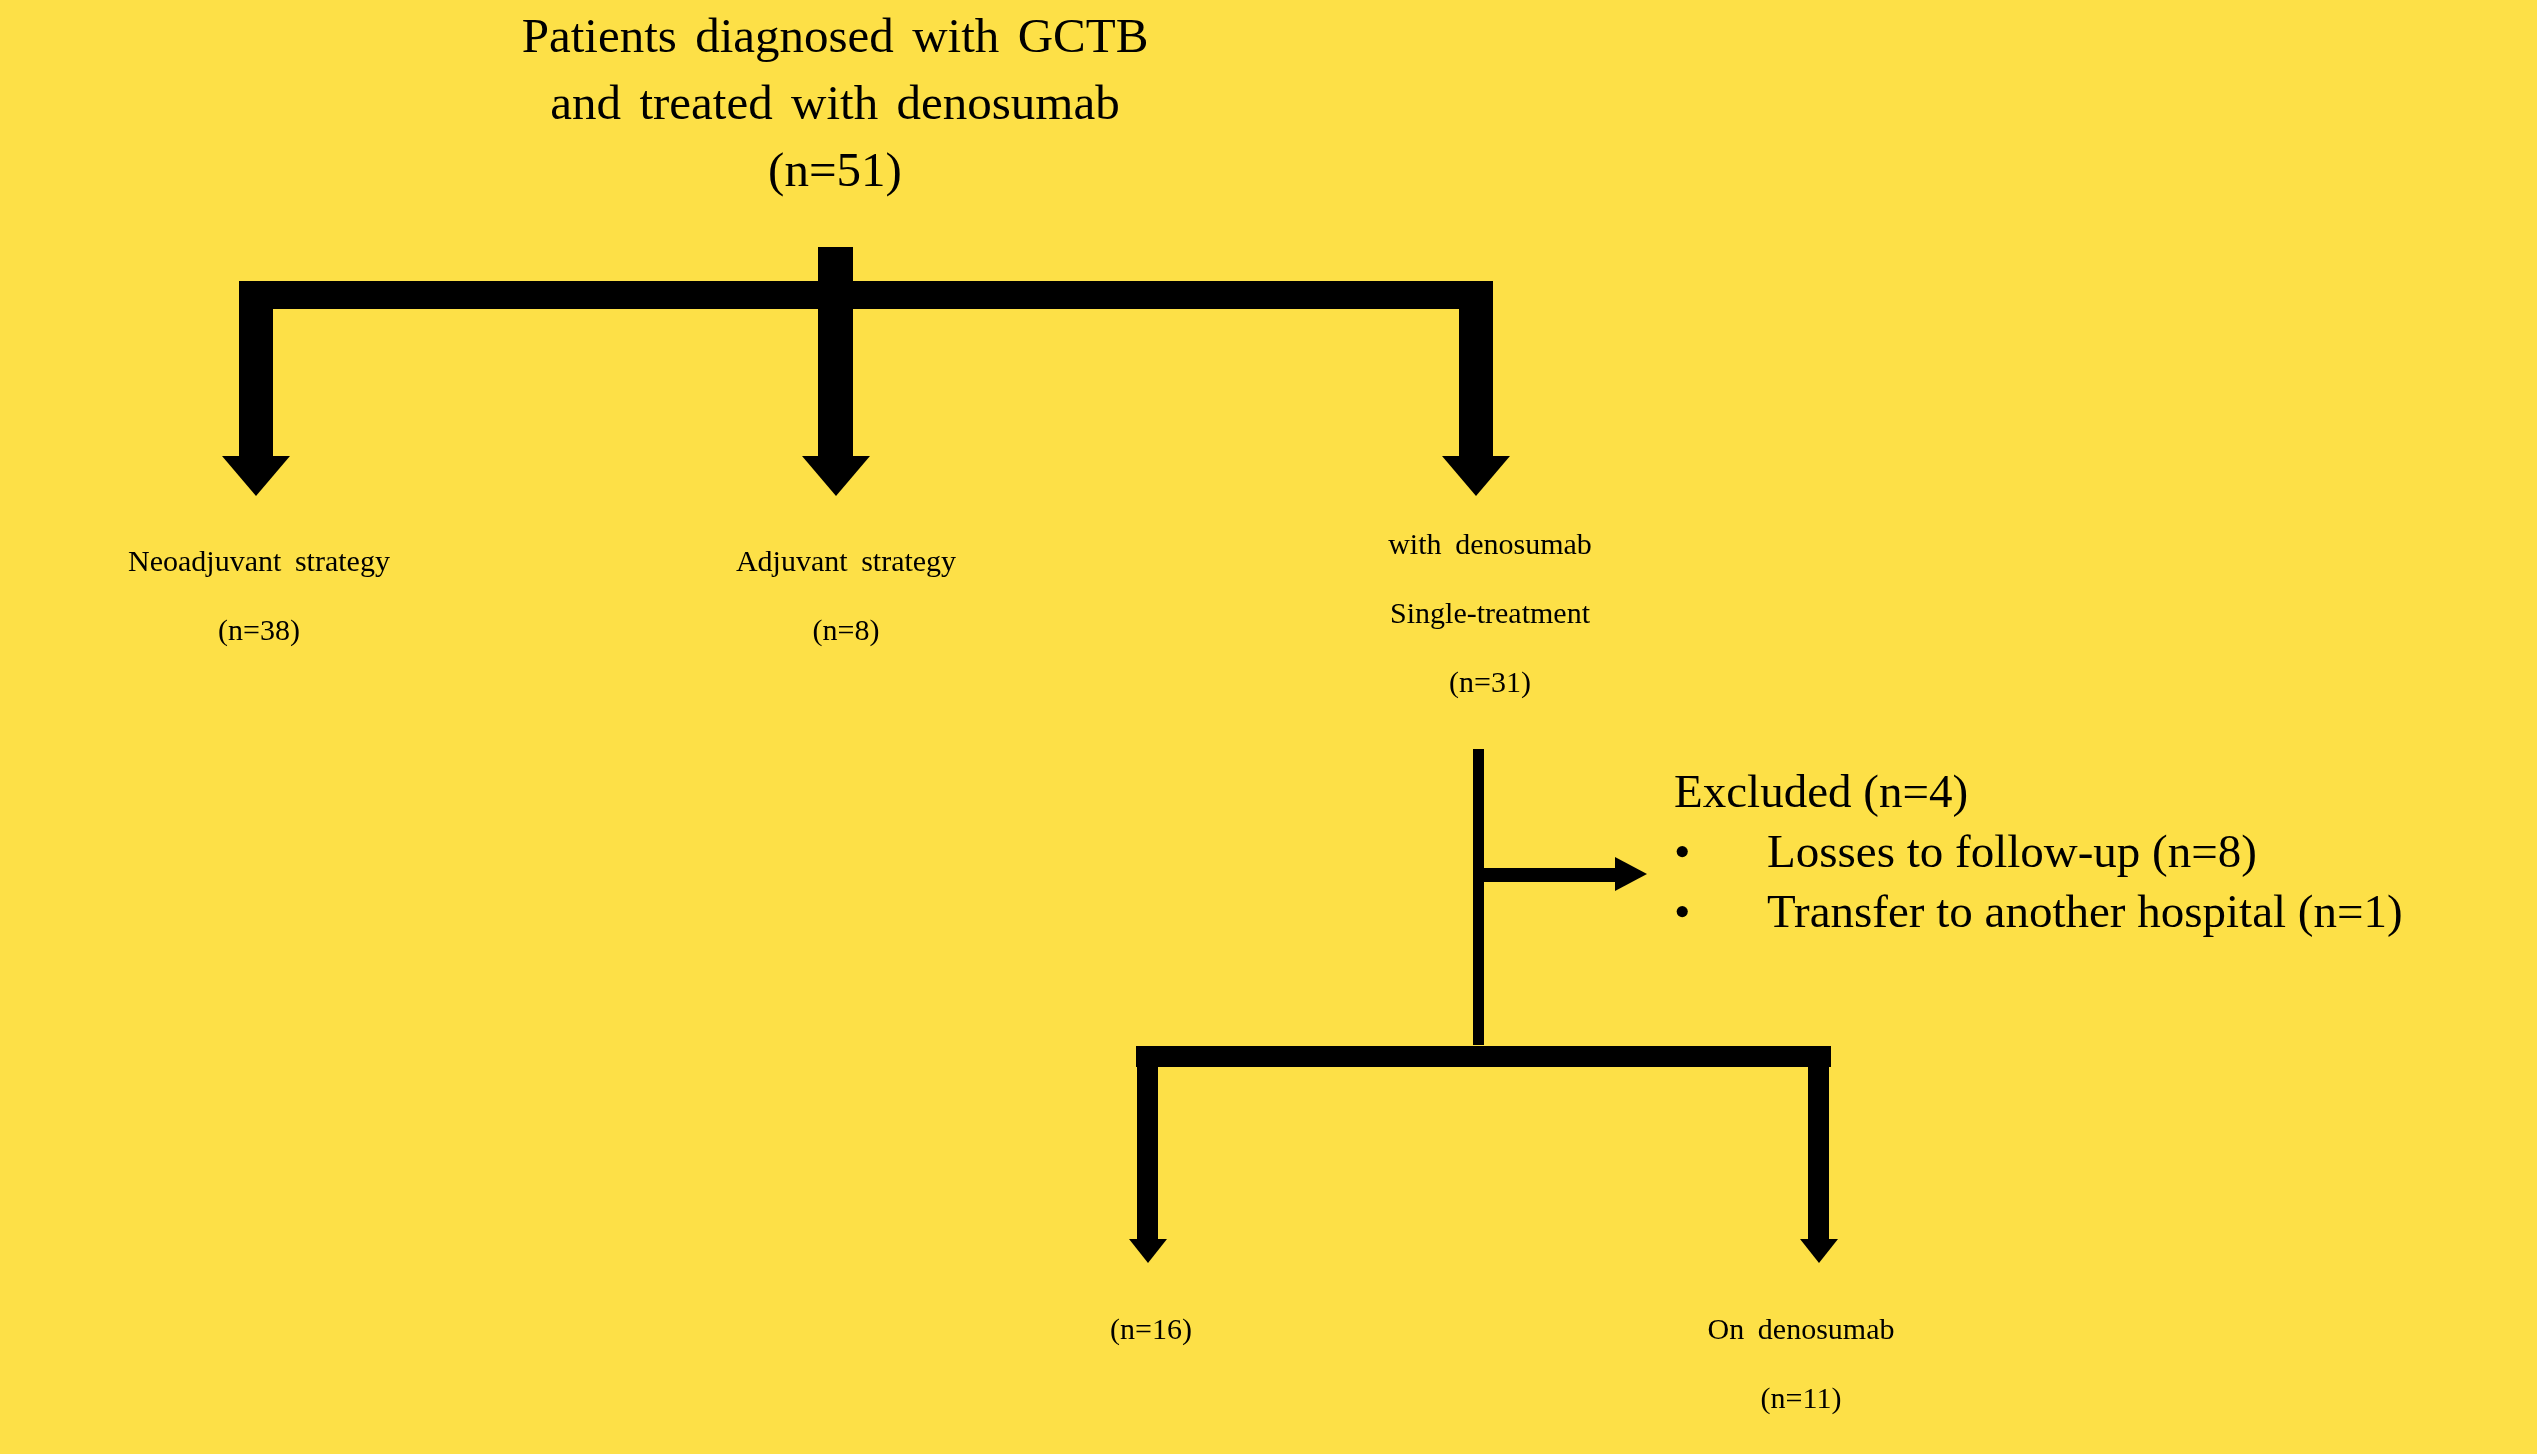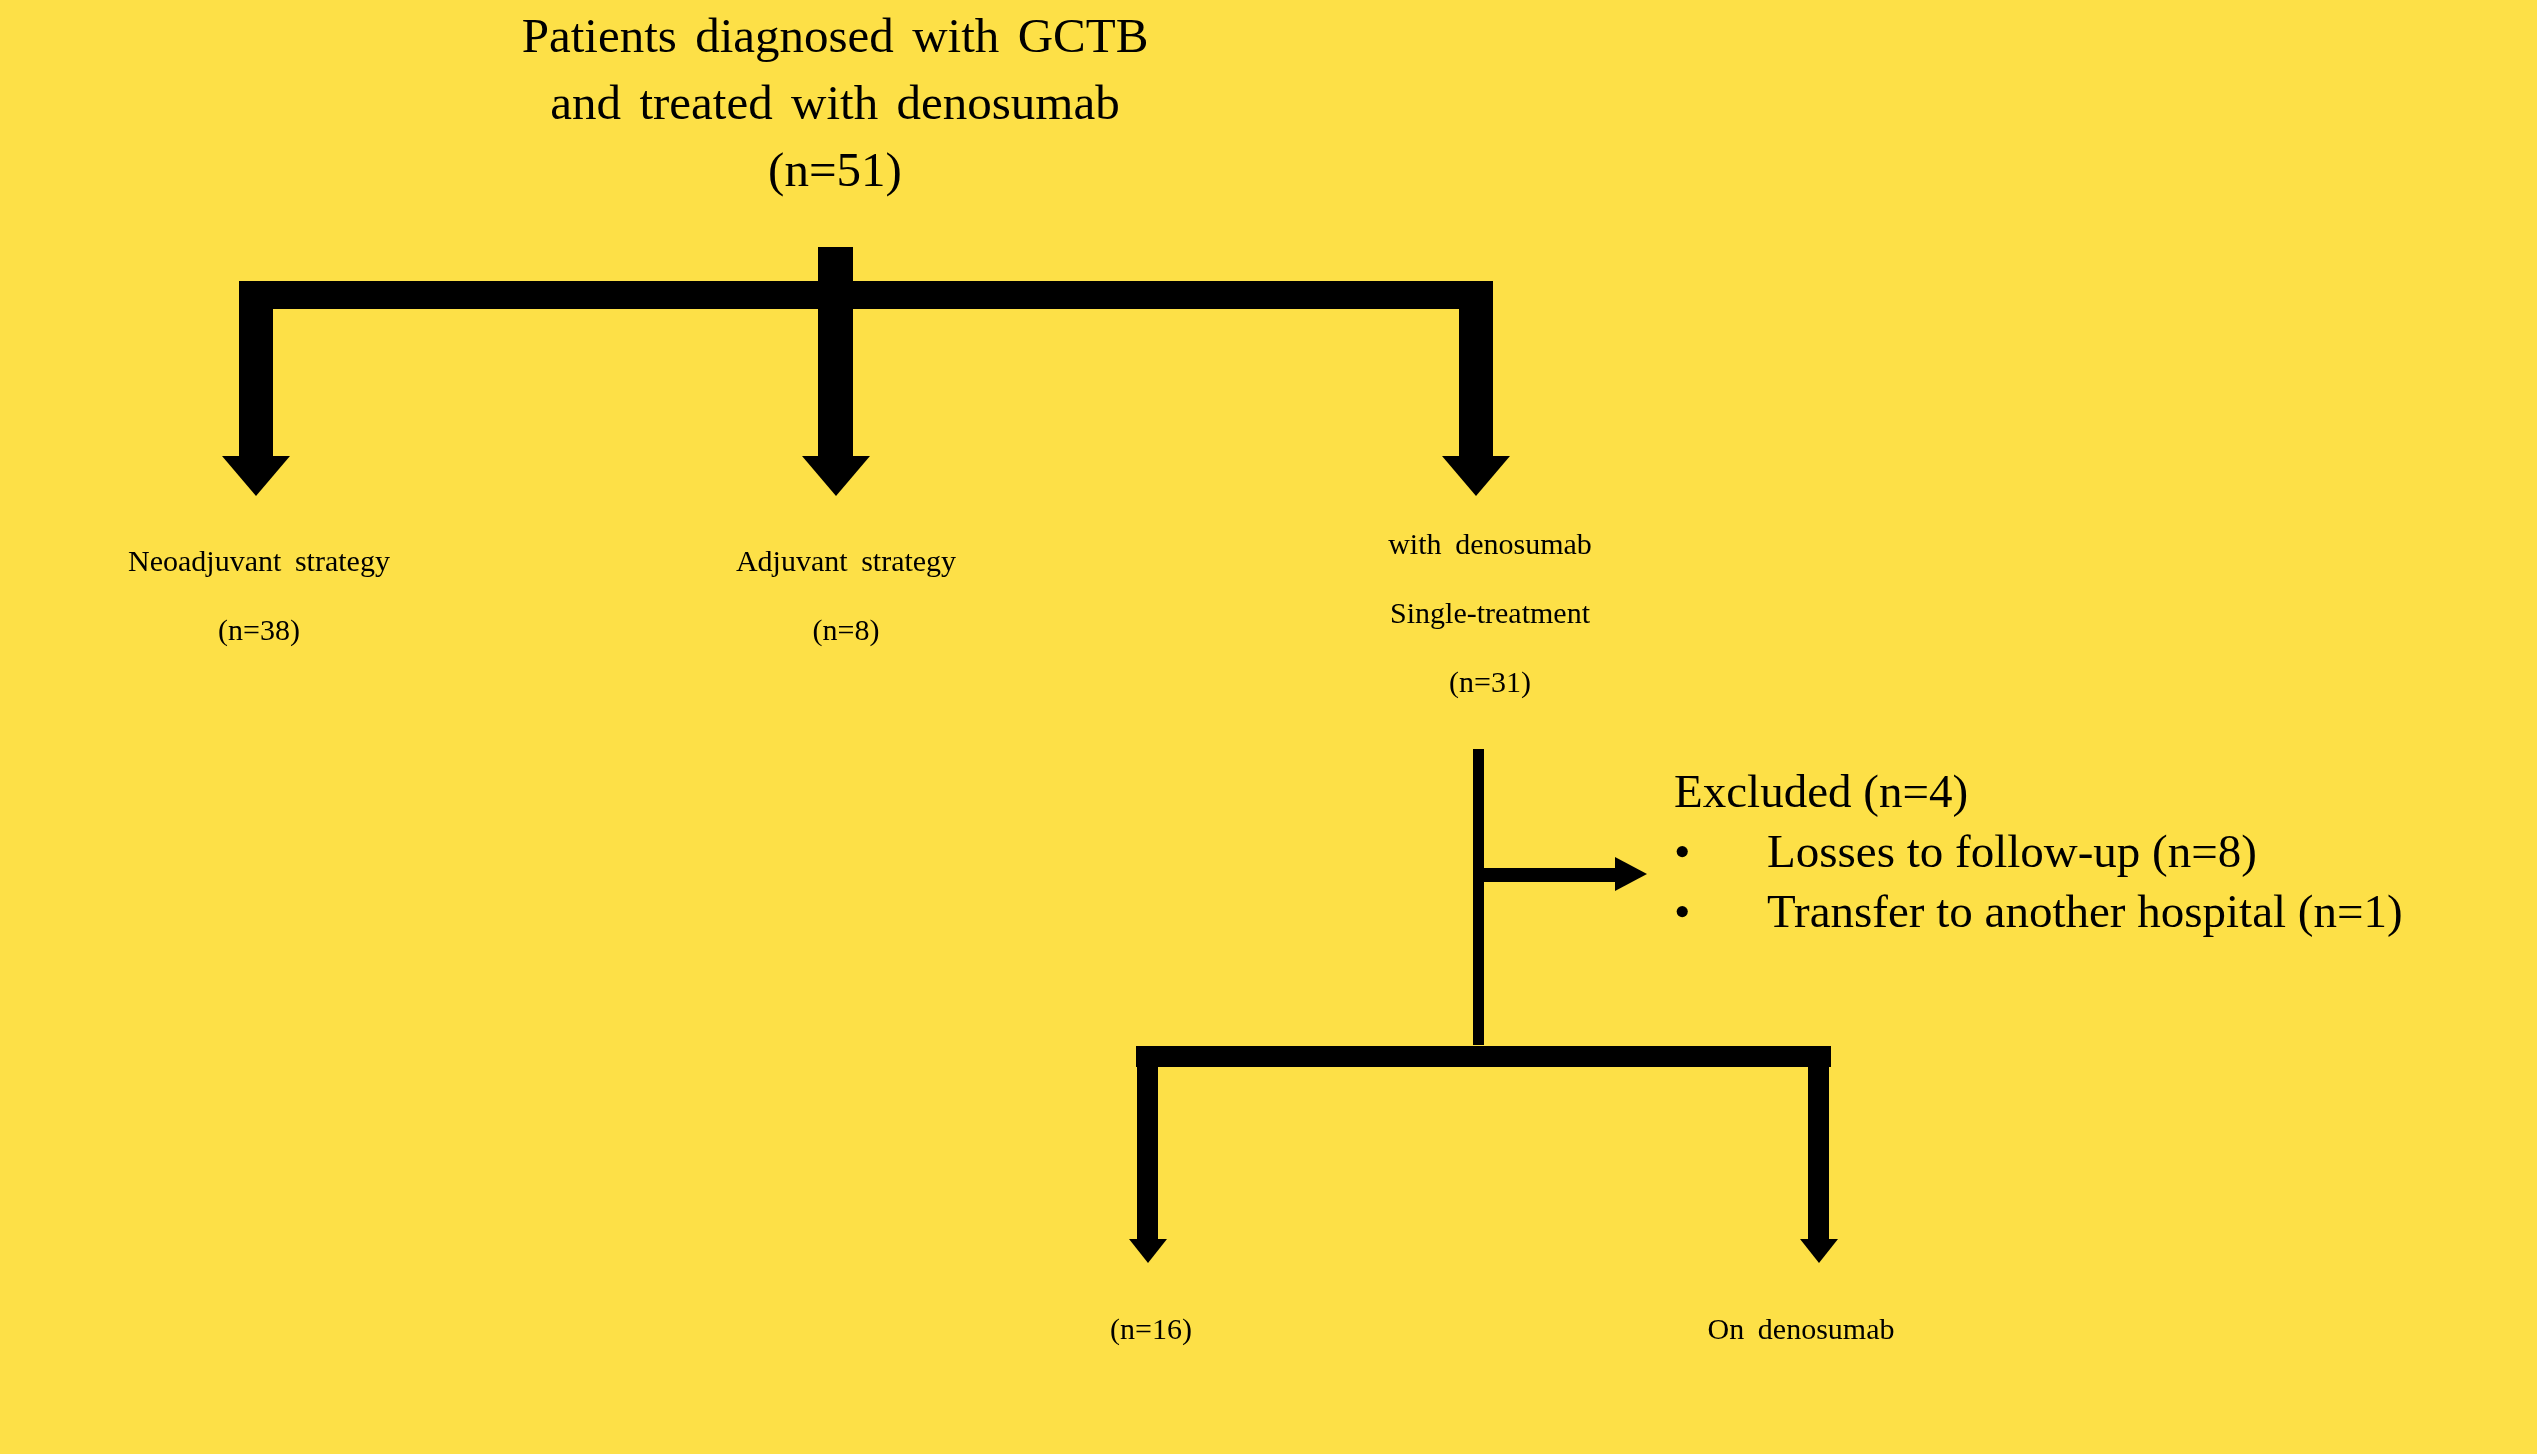--- a/index.html
+++ b/index.html
@@ -115,16 +115,17 @@
 
   <div class="shape" style="left:1808px;top:1067px;width:21.4px;height:172px;"></div>
   <div class="head head-down-sm" style="left:1800px;top:1239px;"></div>
 
   <div class="label fs-node" style="left:921px;top:1294px;width:460px;">
     <div>(n=16)</div>
   </div>
 
   <div class="label fs-node" style="left:1571px;top:1294px;width:460px;">
     <div>On denosumab</div>
+    <div>(n=11)</div>
   </div>
 
 </div>
 
 
 </body></html>

